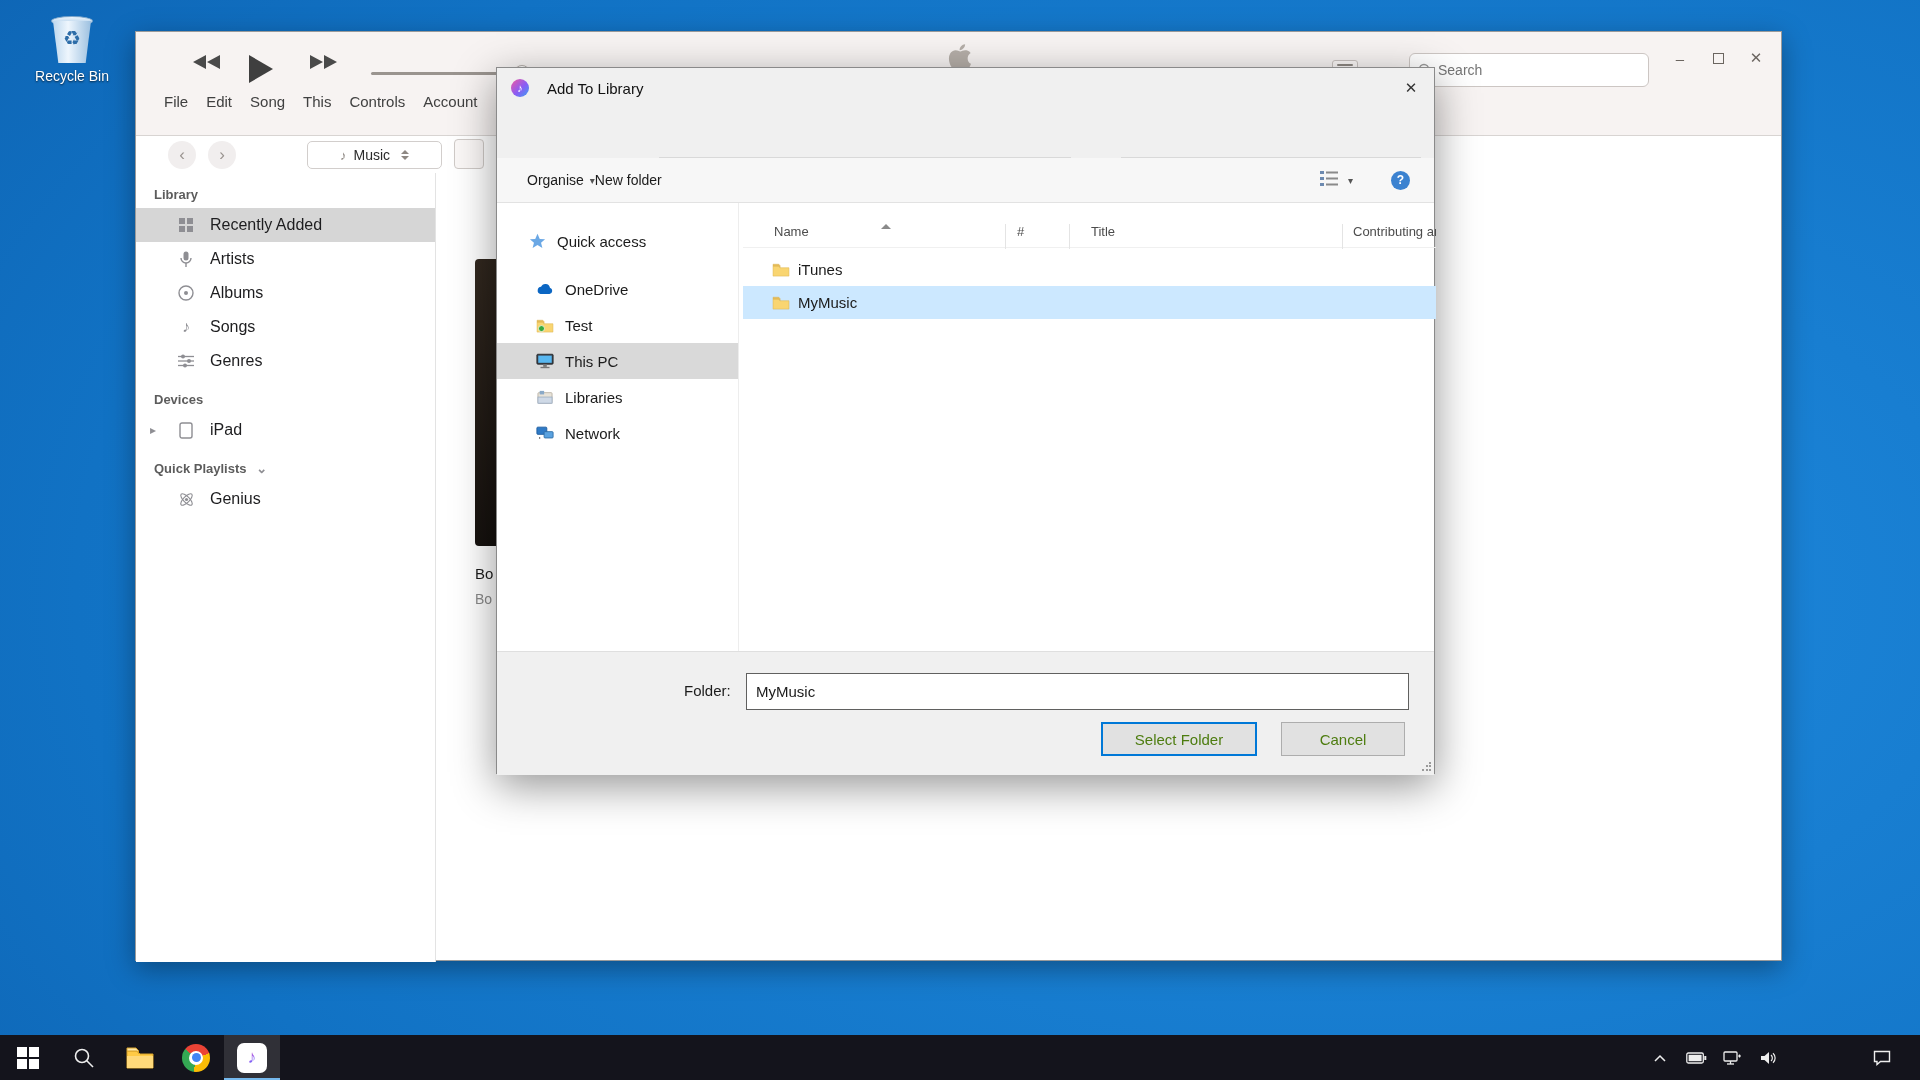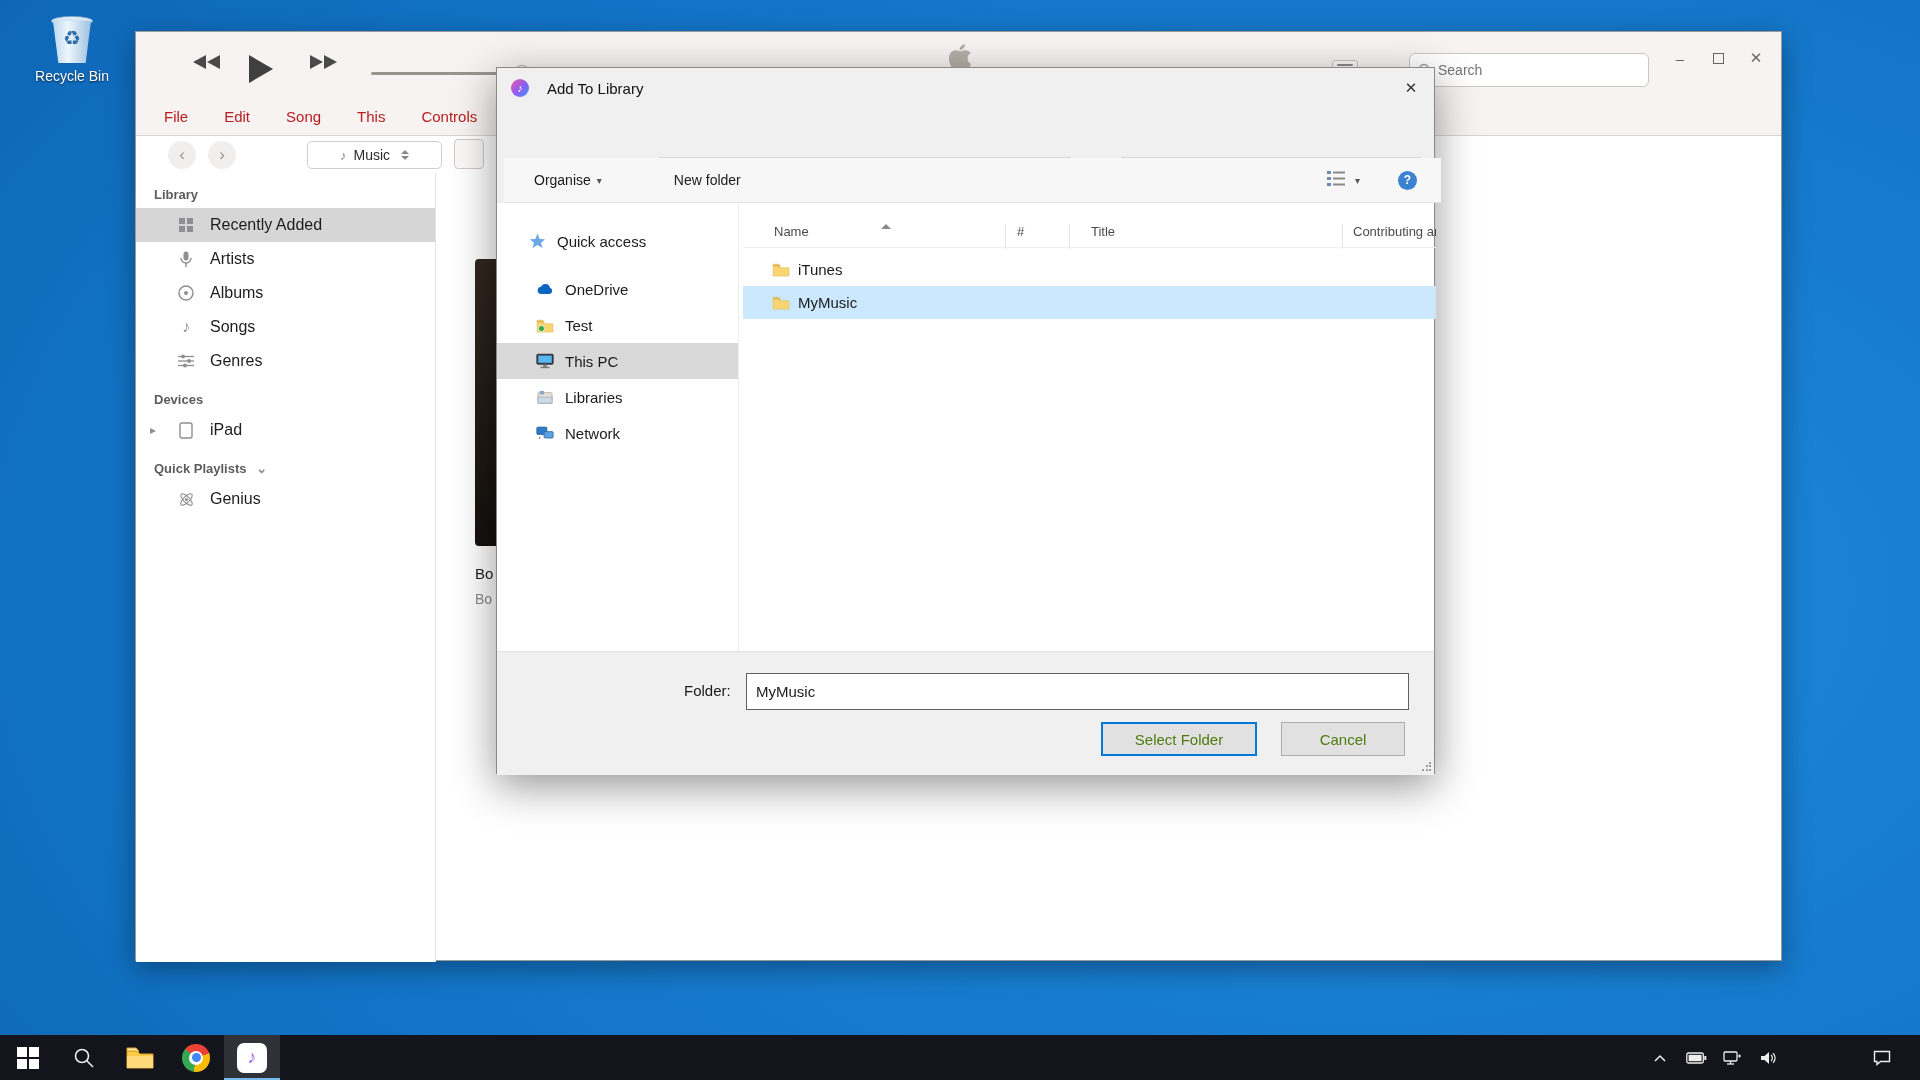--- a/index.html
+++ b/index.html
@@ -30,21 +30,21 @@
   .apple{left:812px;top:12px}
   .upnext{left:1196px;top:28px;width:26px;height:20px;border:1px solid #c9c3c0;border-radius:3px;
     display:flex;flex-direction:column;justify-content:center;gap:3px;padding:0 4px;background:#fbf8f7}
   .upnext i{display:block;height:2px;background:#8e8883;border-radius:1px}
   .it-search{left:1273px;top:21px;width:240px;height:34px;background:#fff;border:1px solid #ccc6c3;border-radius:6px;
     display:flex;align-items:center;padding:0 8px;gap:6px}
   .it-search input{border:0;outline:0;flex:1;font-size:14px;color:#444;background:transparent;font-family:inherit}
   .winctl{top:12px;display:flex;align-items:center;justify-content:center;width:32px;height:28px;color:#6b6560;font-size:15px}
   .wc-min{left:1528px}.wc-max{left:1566px}.wc-close{left:1604px}
   .wc-box{width:11px;height:11px;border:1.5px solid #6b6560}
-  .it-menubar{position:absolute;left:28px;top:76px;display:flex;gap:36px;font-size:15px;color:#b91c1c}
+  .it-menubar{position:absolute;left:28px;top:61px;display:flex;gap:18px;font-size:15px;color:#404040}
   .it-menubar span{cursor:default}
   .it-navrow{position:absolute;left:0;top:105px;width:100%;height:36px;background:#fff}
   .navcirc{top:4px;width:28px;height:28px;border-radius:50%;background:#f1eeee;color:#9a9490;font-size:17px;
     display:flex;align-items:center;justify-content:center}
   .nc-back{left:32px}.nc-fwd{left:72px}
   .music-combo{left:171px;top:4px;width:135px;height:28px;border:1px solid #d2cecc;border-radius:5px;background:#fff;
     display:flex;align-items:center;justify-content:center;gap:7px;font-size:14px;color:#2b2b2b}
   .mc-note{color:#8e8883;font-size:13px}
   .mc-chev{display:flex;flex-direction:column;gap:2px;margin-left:4px}
   .mc-chev i{display:block;width:0;height:0;border-left:4px solid transparent;border-right:4px solid transparent}
@@ -81,25 +81,25 @@
   .crumb-bar{left:162px;top:49px;width:412px;height:32px;background:#fff;border:1px solid #d9d9d9;
     display:flex;align-items:center;font-size:14px;color:#1b1b1b}
   .crumb-bar .note{color:#3a76d2;margin:0 8px 0 10px;font-size:14px}
   .crumb-seg{padding:0 4px;cursor:pointer}
   .crumb-sep{color:#6f6f6f;padding:0 8px;font-size:14px}
   .crumb-dd{margin-left:auto;margin-right:10px;color:#8a8a8a;font-size:12px}
   .refresh{left:588px;top:55px}
   .dlg-search{left:624px;top:49px;width:300px;height:32px;background:#fff;border:1px solid #d9d9d9;
     display:flex;align-items:center;padding:0 8px}
   .dlg-search input{border:0;outline:0;flex:1;font-size:14px;color:#444;background:transparent;font-family:inherit}
-  .dlg-toolbar{position:absolute;left:7px;top:90px;width:100%;height:45px;background:#f7f7f7;border-bottom:1px solid #e2e2e2;
+  .dlg-toolbar{position:absolute;left:0;top:90px;width:100%;height:45px;background:#f7f7f7;border-bottom:1px solid #e2e2e2;
     display:flex;align-items:center;font-size:14px;color:#1b1b1b}
   .tb-organise{margin-left:30px;display:flex;align-items:center;gap:6px;cursor:pointer}
   .tb-organise .caret{font-size:10px;color:#555}
-  .tb-newfolder{margin-left:72px;cursor:pointer}
+  .tb-newfolder{cursor:pointer}
   .tb-right{margin-left:auto;display:flex;align-items:center;gap:10px;margin-right:24px}
   .view-caret{font-size:10px;color:#555}
   .help-circ{width:19px;height:19px;border-radius:50%;background:#3b82d0;color:#fff;font-size:12px;font-weight:bold;
     display:flex;align-items:center;justify-content:center;margin-left:28px}
   .dlg-body{position:absolute;left:0;top:135px;width:100%;height:448px;background:#fff}
   .navpane{position:absolute;left:0;top:0;width:242px;height:100%;padding-top:20px;border-right:1px solid #ededed;overflow:hidden}
   .np-row{height:36px;display:flex;align-items:center;gap:10px;padding-left:38px;font-size:15px;color:#1b1b1b;cursor:pointer}
   .np-row.root{padding-left:30px}
   .np-row.gap{margin-bottom:12px}
   .np-row.sel{background:#d9d9d9}

